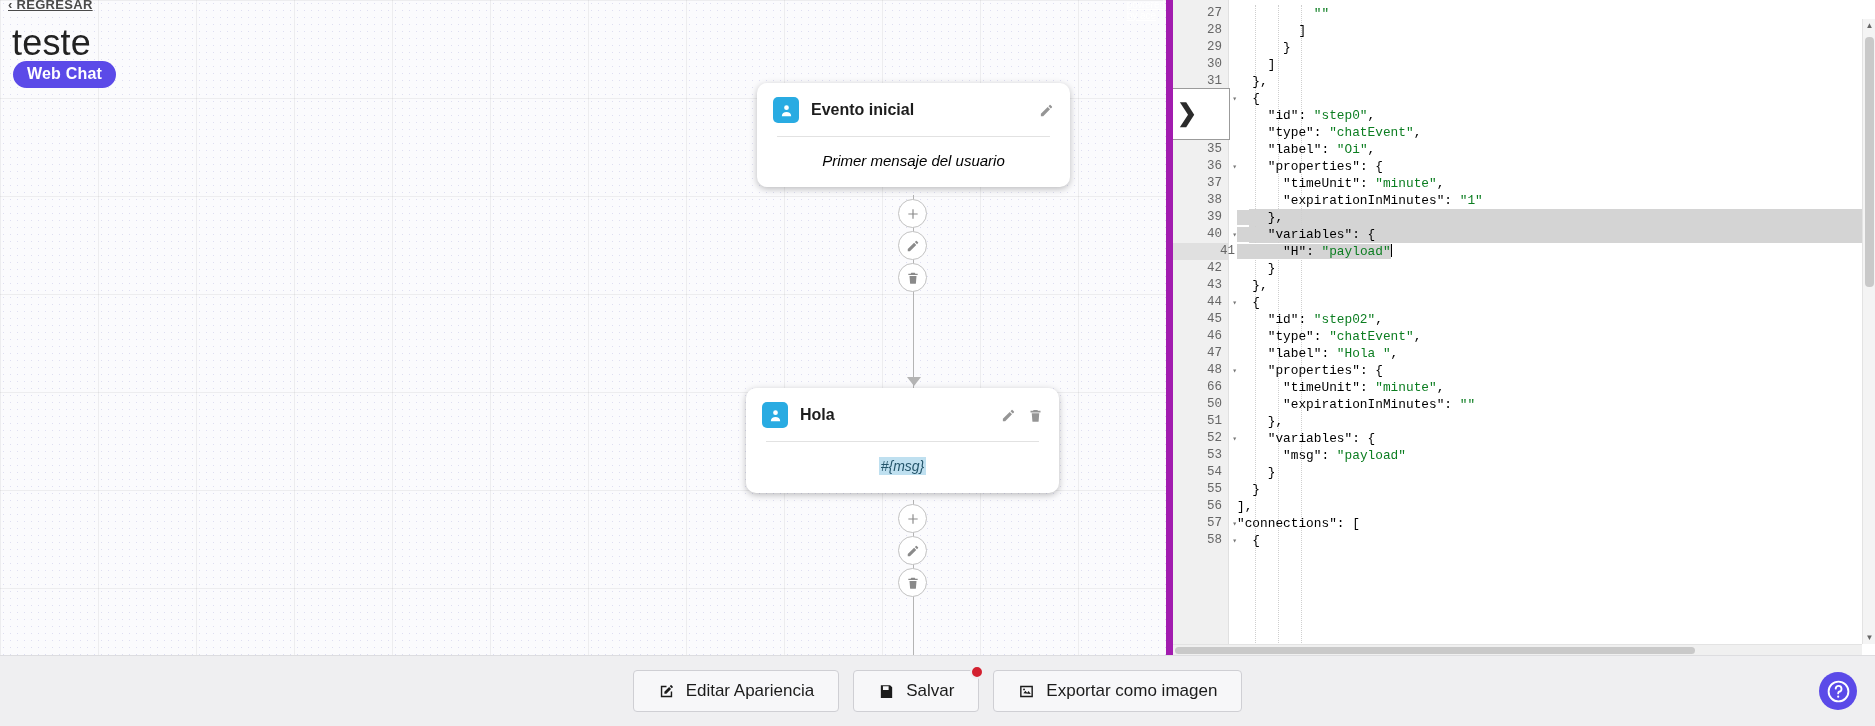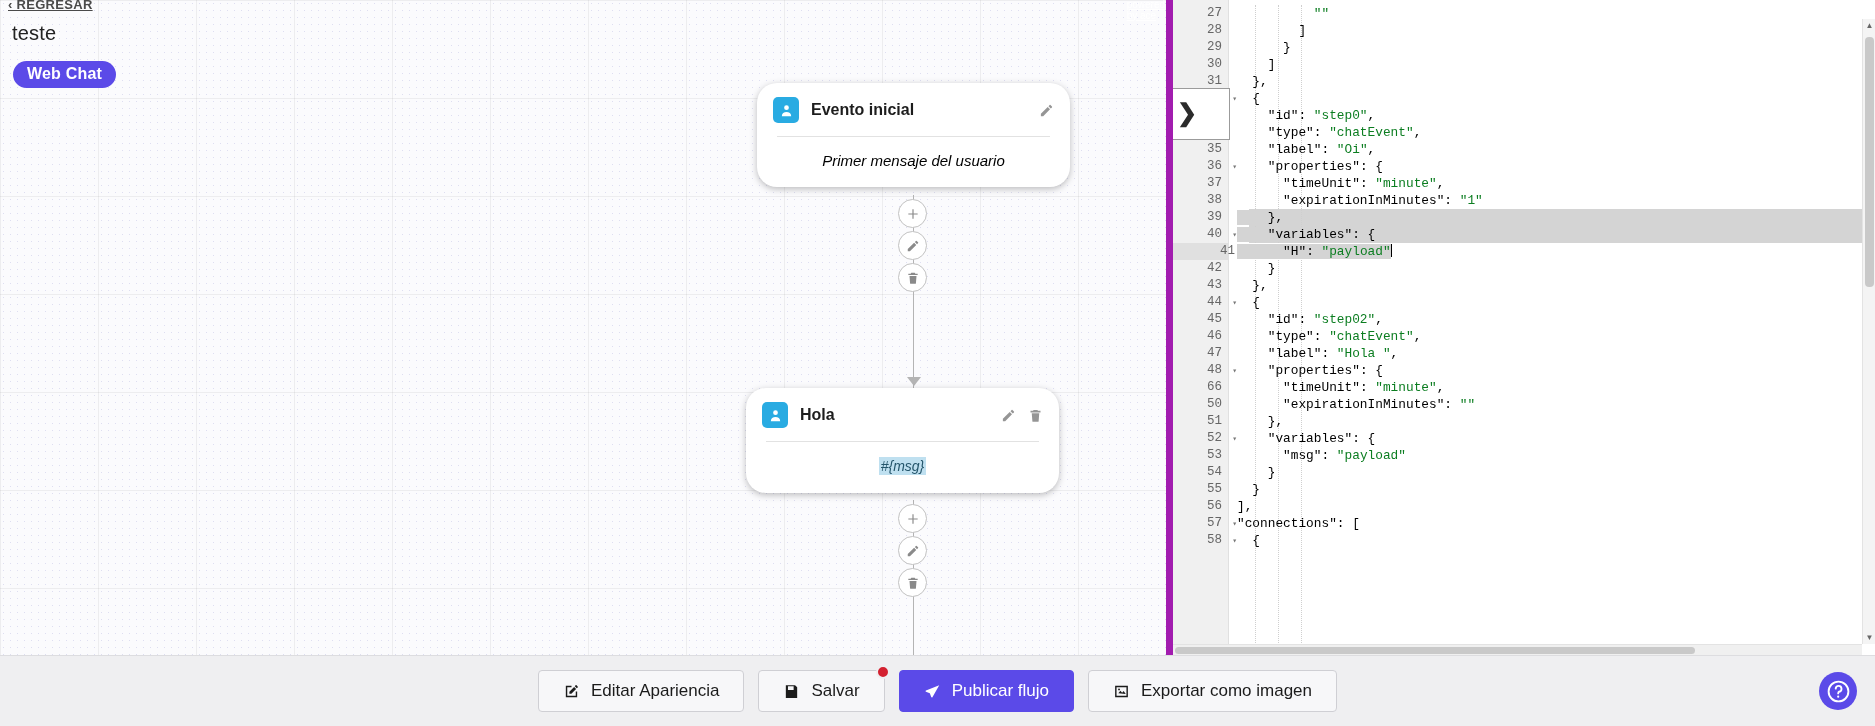--- a/index.html
+++ b/index.html
@@ -25,36 +25,36 @@
   }
 
   .back-link {
     position: absolute; left: 8px; top: -3px;
     font-size: 13px; font-weight: bold; letter-spacing: .3px;
     color: #4a4a4a; text-decoration: underline;
     cursor: pointer; z-index: 5;
   }
   .flow-title {
     position: absolute; left: 12px; top: 22px;
-    font-size: 20px; font-weight: 400; color: #222;
+    font-size: 36px; font-weight: 400; color: #222;
     letter-spacing: .2px;
   }
   .channel-badge {
     position: absolute; left: 13px; top: 61px;
     background: #5b4ae8; color: #fff;
     font-size: 16px; font-weight: bold;
     padding: 4px 14px 5px 14px; border-radius: 14px;
     letter-spacing: .2px;
   }
 
   
   .node {
     position: absolute;
     background: #fff;
-    border-radius: 20px;
+    border-radius: 10px;
     box-shadow: 0 2px 7px rgba(0,0,0,0.26);
     width: 313px;
   }
   #node-start { left: 757px; top: 83px; }
   #node-hola  { left: 746px; top: 388px; }
 
   .node-head {
     display: flex; align-items: center;
     padding: 14px 16px 13px 16px;
   }
@@ -470,26 +470,20 @@
           </svg></span>
         <span>Editar Apariencia</span>
       </div>
       <div class="tb-btn">
         <span style="line-height: 0;"><svg viewBox="0 0 24 24">
             <path d="M4 3h13l3 3v15H4zm3 1.6v5.4h8V4.6zm1.6 9.4h7v5.4h-7z"></path>
           </svg></span>
         <span>Salvar</span>
         <span class="badge-dot"></span>
       </div>
-      <div class="tb-btn primary">
-        <span style="line-height: 0;"><svg viewBox="0 0 24 24">
-            <path d="M21.5 3 2.8 10.6c-.8.3-.8 1.4 0 1.7l5.4 2 2 5.6c.3.8 1.4.8 1.7.1L21.5 3z"></path>
-          </svg></span>
-        <span>Publicar flujo</span>
-      </div>
       <div class="tb-btn">
         <span style="line-height: 0;"><svg viewBox="0 0 24 24">
             <path d="M3 4h18v16H3zm2 2v12h14V6zm2.5 8.5 3-3.5 2.4 2.8 2.1-2.4 3 4.1z"></path>
             <circle cx="8.5" cy="9" r="1.3"></circle>
           </svg></span>
         <span>Exportar como imagen</span>
       </div>
     </div>
 
   <div id="help-fab">

